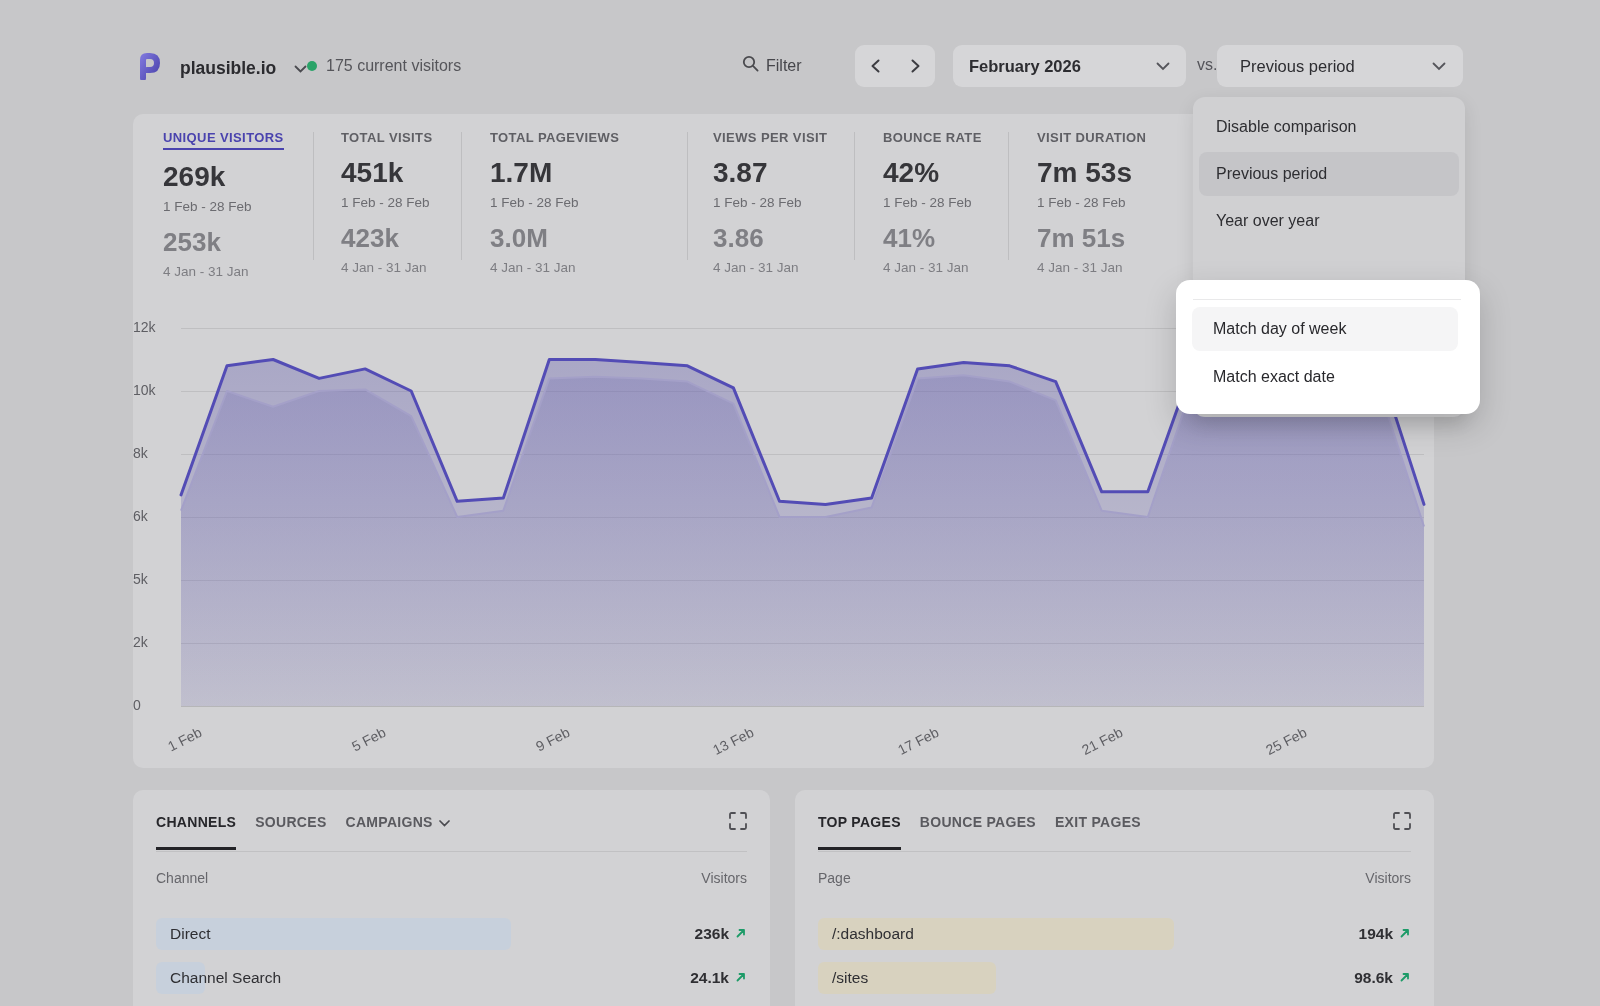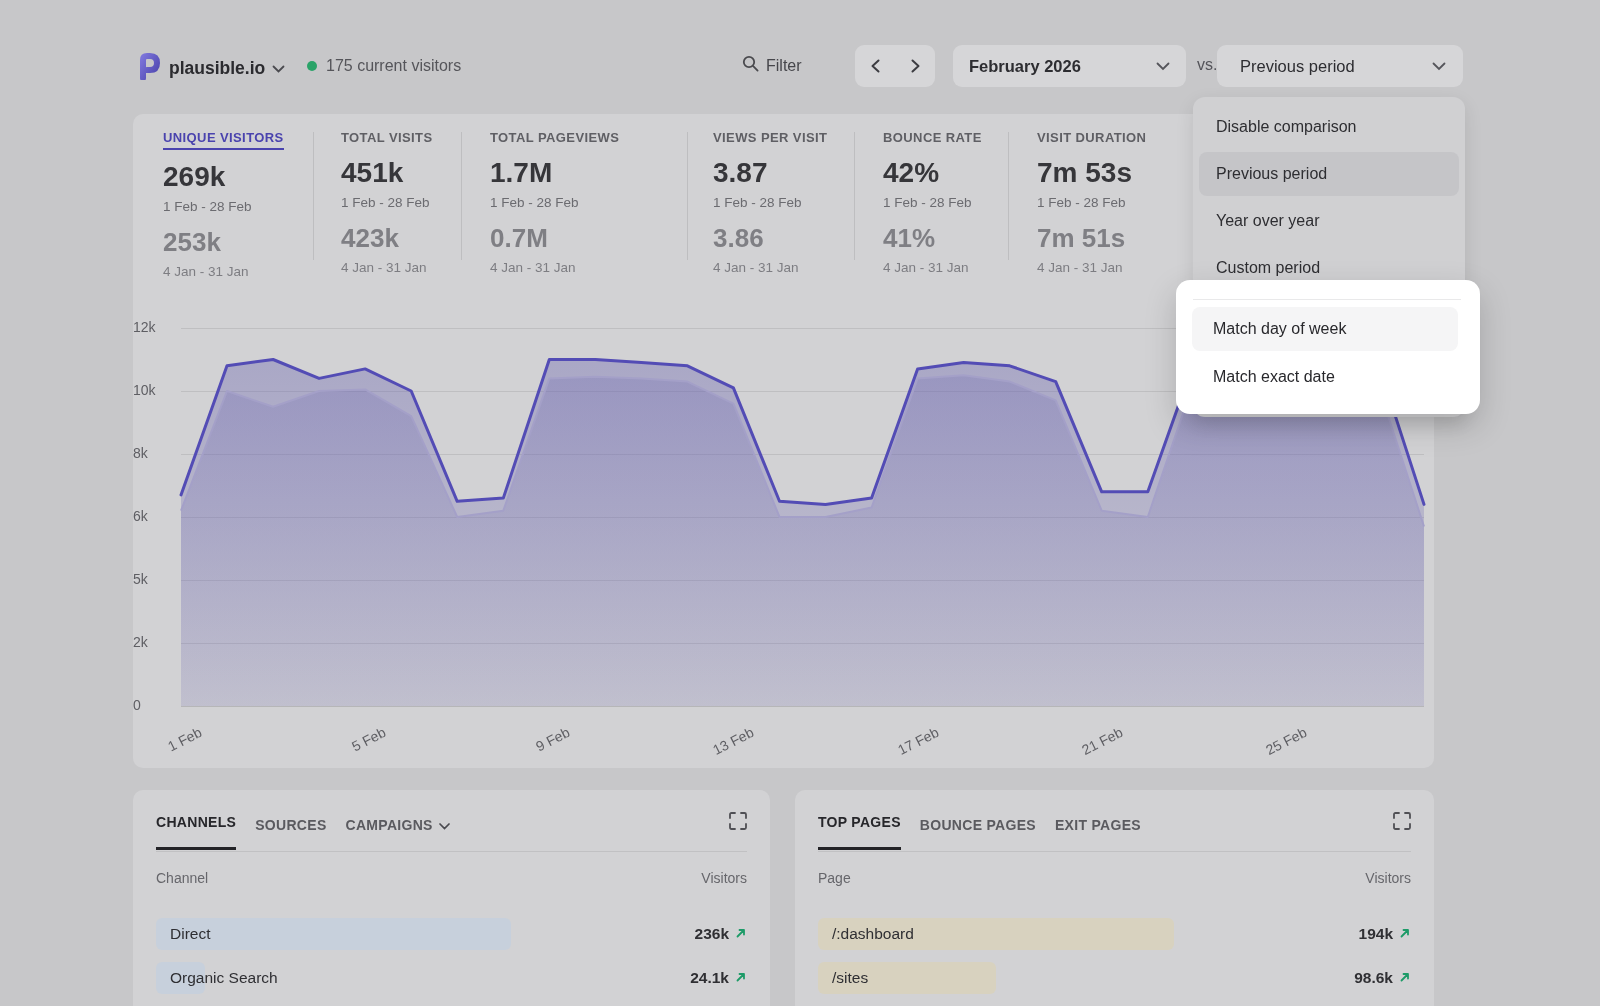--- a/index.html
+++ b/index.html
@@ -1,21 +1,21 @@
 <!DOCTYPE html>
 <html><head>
 <meta charset="utf-8">
 <style>
   html,body{margin:0;padding:0;background:#c7c7c9;}
   *{box-sizing:border-box;}
   #screen{position:relative;width:1600px;height:1006px;overflow:hidden;
           background:#c7c7c9;font-family:"Liberation Sans",sans-serif;color:#3a3a3e;}
 
   
-  .brand{position:absolute;left:137px;top:52px;display:flex;align-items:center;gap:7px;cursor:pointer;}
+  .brand{position:absolute;left:137px;top:52px;display:flex;align-items:center;gap:18px;cursor:pointer;}
   .brand .site{font-size:17.5px;font-weight:700;color:#2b2b2f;}
   .live{position:absolute;left:307px;top:57px;display:flex;align-items:center;gap:9px;}
   .live .dot{width:10px;height:10px;border-radius:50%;background:#2aa368;}
   .live .txt{font-size:16px;color:#55555a;}
   .filterbtn{position:absolute;left:742px;top:55px;display:flex;align-items:center;gap:7px;cursor:pointer;}
   .filterbtn .lbl{font-size:16px;color:#46464b;}
   .btn{position:absolute;top:45px;height:42px;background:#d6d6d8;border-radius:9px;
        display:flex;align-items:center;cursor:pointer;}
   .arrowgrp{left:855px;width:80px;}
   .arrowgrp .half{width:40px;height:100%;display:flex;align-items:center;justify-content:center;}
@@ -41,21 +41,21 @@
   .chart{position:absolute;left:0;top:206px;width:1301px;height:448px;}
   .gl{position:absolute;left:48px;right:10px;height:1px;background:#bfbfc1;}
   .gl.zero{background:#b6b6b8;}
   .yl{position:absolute;left:0;width:38px;font-size:14px;color:#5e5e63;}
   .xl{position:absolute;top:404px;width:56px;text-align:right;font-size:14px;color:#5e5e63;
       transform:rotate(-27deg);transform-origin:100% 0;}
   #plot{position:absolute;left:48px;top:8px;overflow:visible;}
 
   
   .bcard{position:absolute;top:790px;height:240px;background:#d2d2d4;border-radius:10px;}
-  .tabs{position:absolute;left:23px;top:24px;display:flex;align-items:flex-end;gap:19px;z-index:2;}
+  .tabs{position:absolute;left:23px;top:24px;display:flex;align-items:flex-start;gap:19px;z-index:2;}
   .tab{font-size:14px;font-weight:700;letter-spacing:.3px;color:#5a5a5f;padding-bottom:17px;cursor:pointer;
        display:flex;align-items:center;gap:6px;}
   .tab.active{color:#26262a;border-bottom:3px solid #232327;}
   .tabline{position:absolute;left:23px;right:23px;top:61px;height:1px;background:#c1c1c3;}
   .expand{position:absolute;right:23px;top:22px;cursor:pointer;}
   .colhead{position:absolute;left:23px;right:23px;top:80px;display:flex;justify-content:space-between;
            font-size:14px;color:#66666b;}
   .rows{position:absolute;left:23px;right:23px;top:128px;}
   .trow{position:relative;height:32px;margin-bottom:12px;cursor:pointer;}
   .tbar{position:absolute;left:0;top:0;bottom:0;border-radius:6px;}
@@ -146,21 +146,21 @@
       <svg width="14" height="9" viewBox="0 0 14 9">
           <path d="M1.5 1.5 L7 7 L12.5 1.5" stroke="#55555a" stroke-width="1.8" fill="none" stroke-linecap="round"></path>
         </svg>
     </span>
   </div>
 
   <div class="card">
     <div id="metrics">
         <div class="metric active" style="left: 30px;"><span class="mlabel">UNIQUE VISITORS</span><div class="mvalue">269k</div><div class="mperiod">1 Feb - 28 Feb</div><div class="pvalue">253k</div><div class="pperiod">4 Jan - 31 Jan</div></div>
         <div class="metric" style="left: 208px;"><span class="mlabel">TOTAL VISITS</span><div class="mvalue">451k</div><div class="mperiod">1 Feb - 28 Feb</div><div class="pvalue">423k</div><div class="pperiod">4 Jan - 31 Jan</div></div>
-        <div class="metric" style="left: 357px;"><span class="mlabel">TOTAL PAGEVIEWS</span><div class="mvalue">1.7M</div><div class="mperiod">1 Feb - 28 Feb</div><div class="pvalue">0.7M</div><div class="pperiod">4 Jan - 31 Jan</div></div>
+        <div class="metric" style="left: 357px;"><span class="mlabel">TOTAL PAGEVIEWS</span><div class="mvalue">1.7M</div><div class="mperiod">1 Feb - 28 Feb</div><div class="pvalue">3.0M</div><div class="pperiod">4 Jan - 31 Jan</div></div>
         <div class="metric" style="left: 580px;"><span class="mlabel">VIEWS PER VISIT</span><div class="mvalue">3.87</div><div class="mperiod">1 Feb - 28 Feb</div><div class="pvalue">3.86</div><div class="pperiod">4 Jan - 31 Jan</div></div>
         <div class="metric" style="left: 750px;"><span class="mlabel">BOUNCE RATE</span><div class="mvalue">42%</div><div class="mperiod">1 Feb - 28 Feb</div><div class="pvalue">41%</div><div class="pperiod">4 Jan - 31 Jan</div></div>
         <div class="metric" style="left: 904px;"><span class="mlabel">VISIT DURATION</span><div class="mvalue">7m 53s</div><div class="mperiod">1 Feb - 28 Feb</div><div class="pvalue">7m 51s</div><div class="pperiod">4 Jan - 31 Jan</div></div>
         <div class="vdiv" style="left: 180px;"></div>
         <div class="vdiv" style="left: 328px;"></div>
         <div class="vdiv" style="left: 554px;"></div>
         <div class="vdiv" style="left: 721px;"></div>
         <div class="vdiv" style="left: 875px;"></div>
       </div>
     <div class="chart" id="chart">
@@ -235,21 +235,21 @@
           <span class="rname">Direct</span>
           <span class="rval">
             <span>236k</span>
             <span><svg width="12" height="12" viewBox="0 0 12 12">
                 <path d="M2.5 9.5 L9 3 M4.5 3 H9 V7.5" stroke="#1d9b68" stroke-width="1.8" fill="none" stroke-linecap="round" stroke-linejoin="round"></path>
               </svg></span>
           </span>
         </div>
         <div class="trow">
           <div class="tbar" style="width: 8.3%; background: rgb(199, 208, 220);"></div>
-          <span class="rname">Organic Search</span>
+          <span class="rname">Channel Search</span>
           <span class="rval">
             <span>24.1k</span>
             <span><svg width="12" height="12" viewBox="0 0 12 12">
                 <path d="M2.5 9.5 L9 3 M4.5 3 H9 V7.5" stroke="#1d9b68" stroke-width="1.8" fill="none" stroke-linecap="round" stroke-linejoin="round"></path>
               </svg></span>
           </span>
         </div>
       </div>
   </div>
 
@@ -296,21 +296,20 @@
               </svg></span>
           </span>
         </div>
       </div>
   </div>
 
   <div class="menu" id="cmp-menu">
       <div class="menu-item">Disable comparison</div>
       <div class="menu-item selected">Previous period</div>
       <div class="menu-item">Year over year</div>
-      <div class="menu-item">Custom period</div>
     </div>
 
   <div class="spot">
     <div class="spot-div"></div>
     <div id="match-items">
         <div class="spot-item hl" style="top: 27px;">Match day of week</div>
         <div class="spot-item" style="top: 75px;">Match exact date</div>
       </div>
   </div>
 

